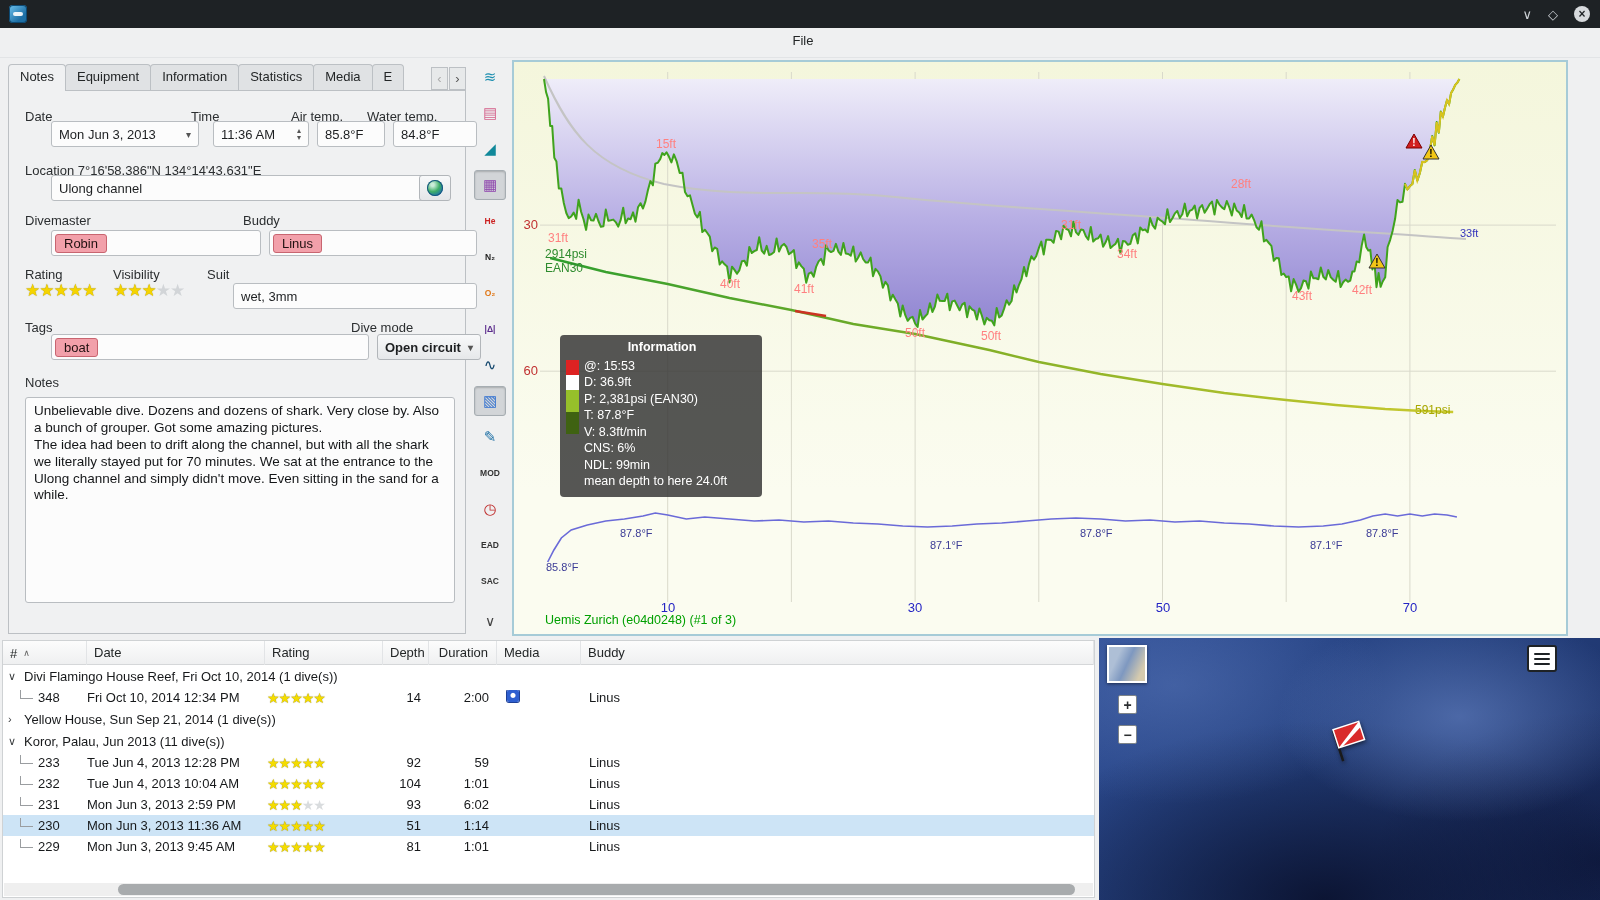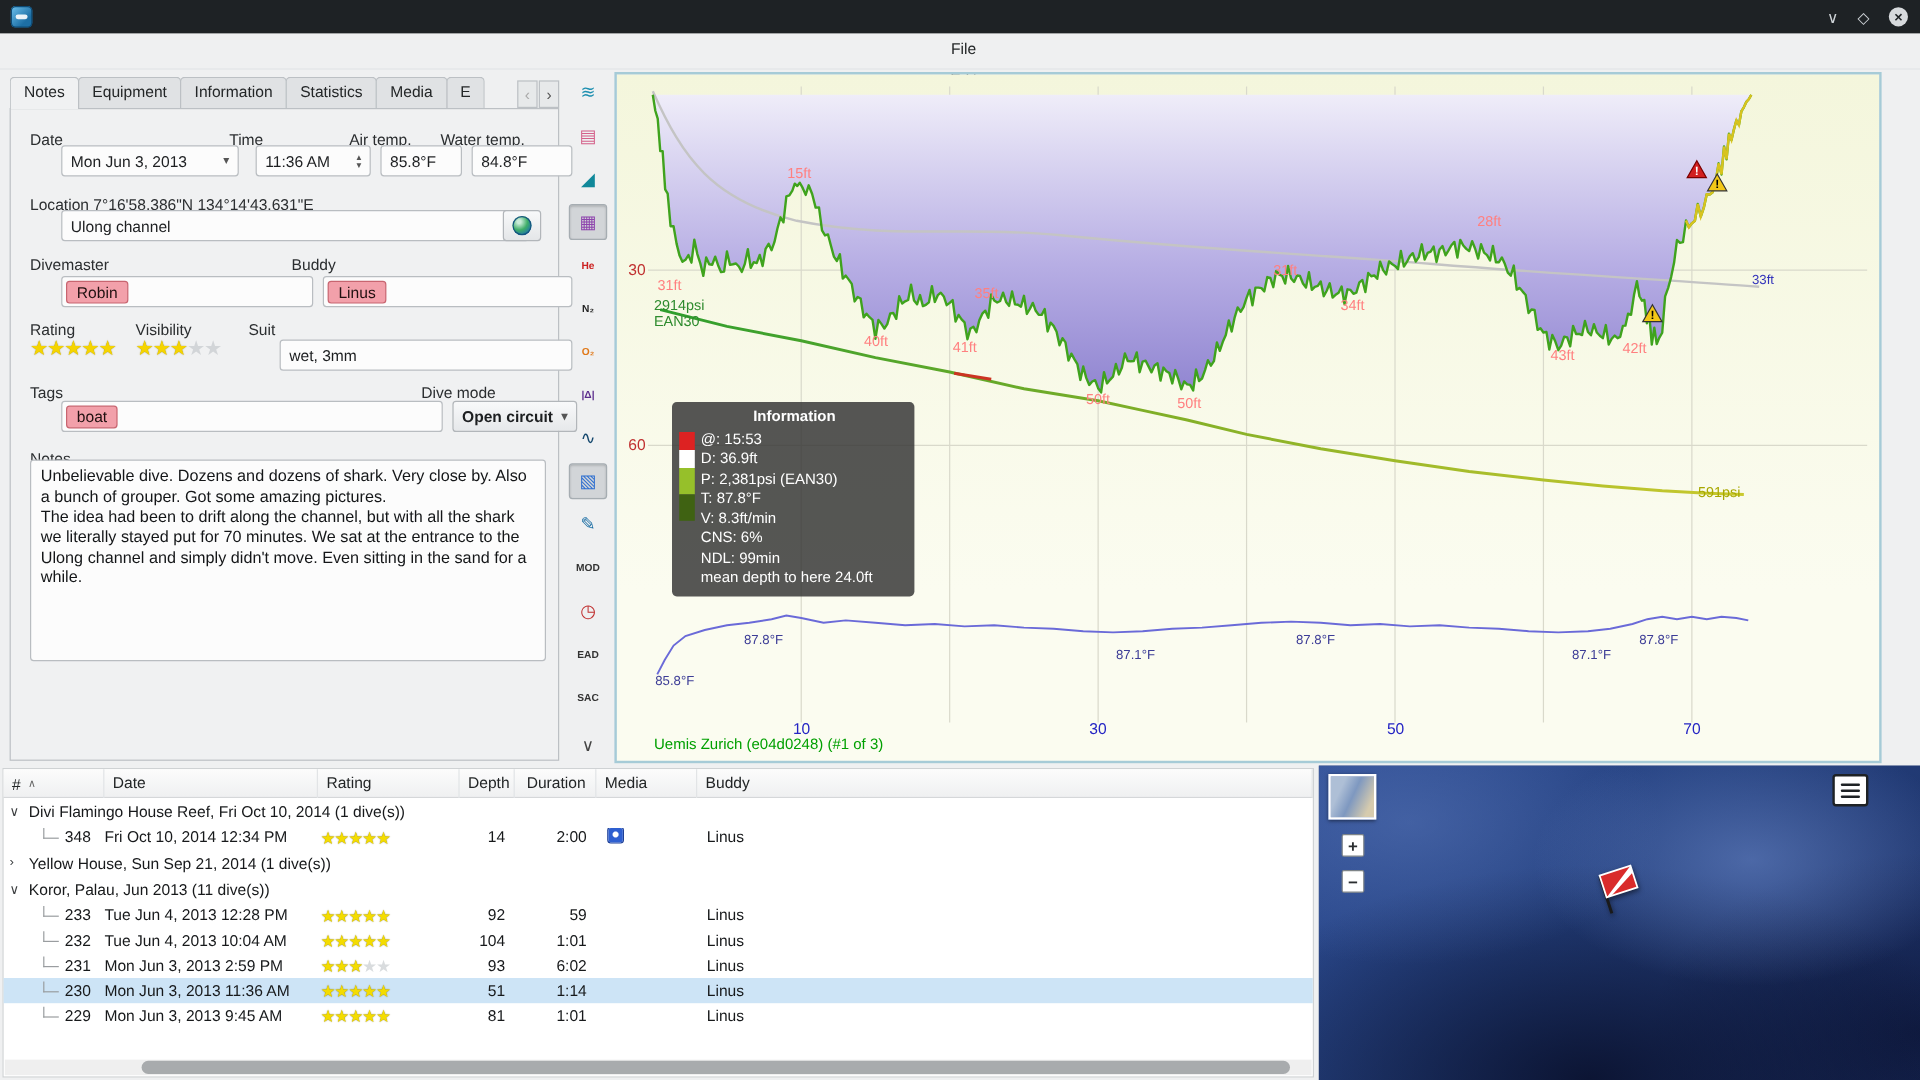--- a/index.html
+++ b/index.html
@@ -57,21 +57,21 @@
 .list-header,.lrow{display:grid;grid-template-columns:84px 178px 118px 46px 68px 84px auto;align-items:center;}
 .list-header{height:24px;background:linear-gradient(#fcfcfc,#eff0f1);border-bottom:1px solid #d5d7d9;font-size:13px;}
 .hc{padding-left:7px;height:24px;line-height:24px;border-right:1px solid #e2e4e6;white-space:nowrap;overflow:hidden;}
 .hc3,.hc4{text-align:right;padding-right:8px;}
 .sort{font-style:normal;font-size:9px;color:#666;margin-left:6px;vertical-align:2px;}
 .lrow{height:21px;font-size:13px;color:#17191b;}
 .grow{display:flex;align-items:center;height:22px;}
 .exp{display:inline-block;width:13px;margin-left:5px;color:#3a3d3f;font-size:11px;}
 .glabel{margin-left:3px;white-space:nowrap;}
 .c{white-space:nowrap;overflow:hidden;}
-.cnum{display:flex;align-items:center;margin-left:16px;}
+.cnum{display:flex;align-items:center;}
 .tree{display:inline-block;width:13px;height:12px;border-left:1px solid #9a9da0;border-bottom:1px solid #9a9da0;margin-left:17px;margin-right:5px;transform:translateY(-5px);}
 .cdepth,.cdur{text-align:right;padding-right:8px;}
 .crate{letter-spacing:-1px;padding-left:2px;}
 .ls-on{color:#f4dc00;font-size:14px;text-shadow:0 0 1px #6b5e00;}
 .ls-off{color:#d9dcde;font-size:14px;}
 .cbuddy{padding-left:8px;}
 .sel{background:#cde4f6;}
 .mic{display:inline-block;width:12px;height:12px;border-radius:2px;margin-left:10px;background:radial-gradient(circle at 50% 45%,#ffffff 0 2px,#2e5fd0 3px);box-shadow:0 0 0 1px #1d3f96;}
 .hscroll{position:absolute;left:1px;right:1px;bottom:1px;height:13px;background:#efefef;}
 .hthumb{position:absolute;left:114px;top:1px;bottom:1px;width:calc(100% - 132px);background:#a8abad;border-radius:6px;}
@@ -170,21 +170,21 @@
     <div class="tf" style="left:16px;top:243px;width:318px;padding-left:3px">
       <span class="chip">boat</span>
     </div>
     <span class="lbl" style="left:342px;top:229px">Dive mode</span>
     <div class="tf combo-btn" style="left:342px;top:243px;width:104px">
       <span>Open circuit</span>
       <span class="cbarrow">▾</span>
     </div>
 
     <span class="lbl" style="left:16px;top:284px">Notes</span>
-    <div class="notes-box" style="left:16px;top:292px;width:430px;height:168px">Unbelievable dive. Dozens and dozens of shark. Very close by. Also a bunch of grouper. Got some amazing pictures.
+    <div class="notes-box" style="left:16px;top:306px;width:430px;height:206px">Unbelievable dive. Dozens and dozens of shark. Very close by. Also a bunch of grouper. Got some amazing pictures.
 The idea had been to drift along the channel, but with all the shark we literally stayed put for 70 minutes. We sat at the entrance to the Ulong channel and simply didn't move. Even sitting in the sand for a while.</div>
   </div>
 </div>
 
 <div class="ptoolbar">
     <div class="pbtn" style="color: rgb(29, 143, 176);">≋</div>
     <div class="pbtn" style="color: rgb(212, 96, 138);">▤</div>
     <div class="pbtn" style="color: rgb(16, 136, 154);">◢</div>
     <div class="pbtn active" style="color: rgb(142, 68, 173);">▦</div>
     <div class="pbtn small" style="color: rgb(204, 34, 34);">He</div>

